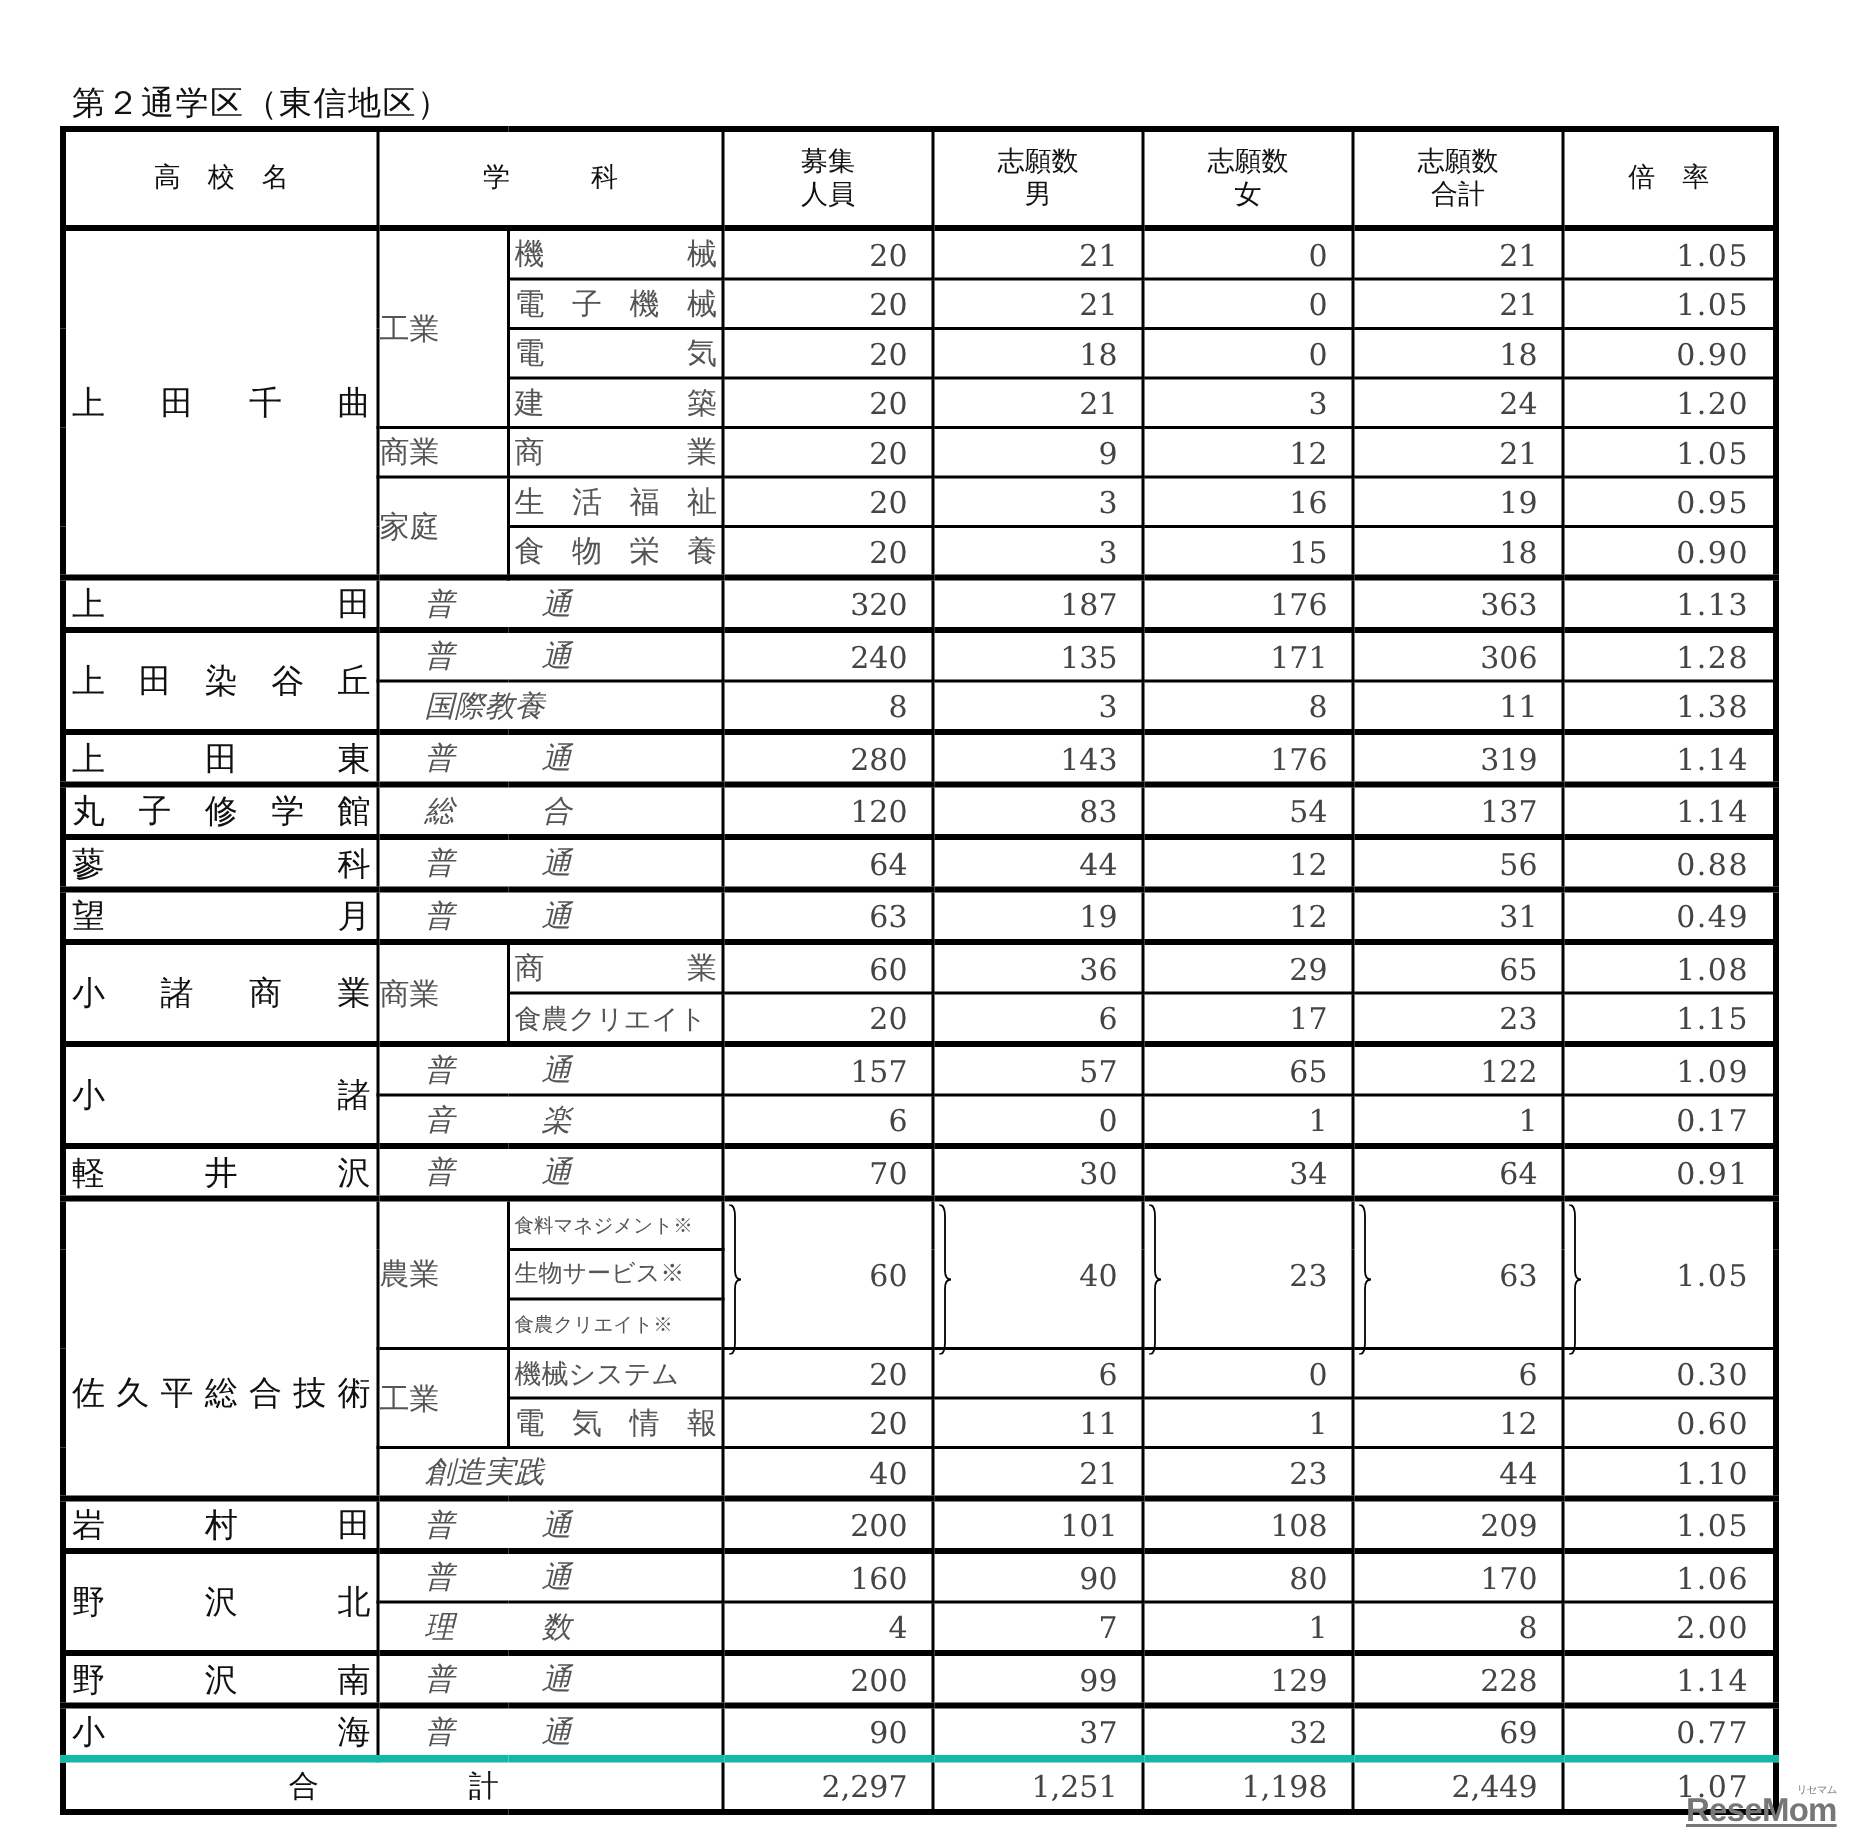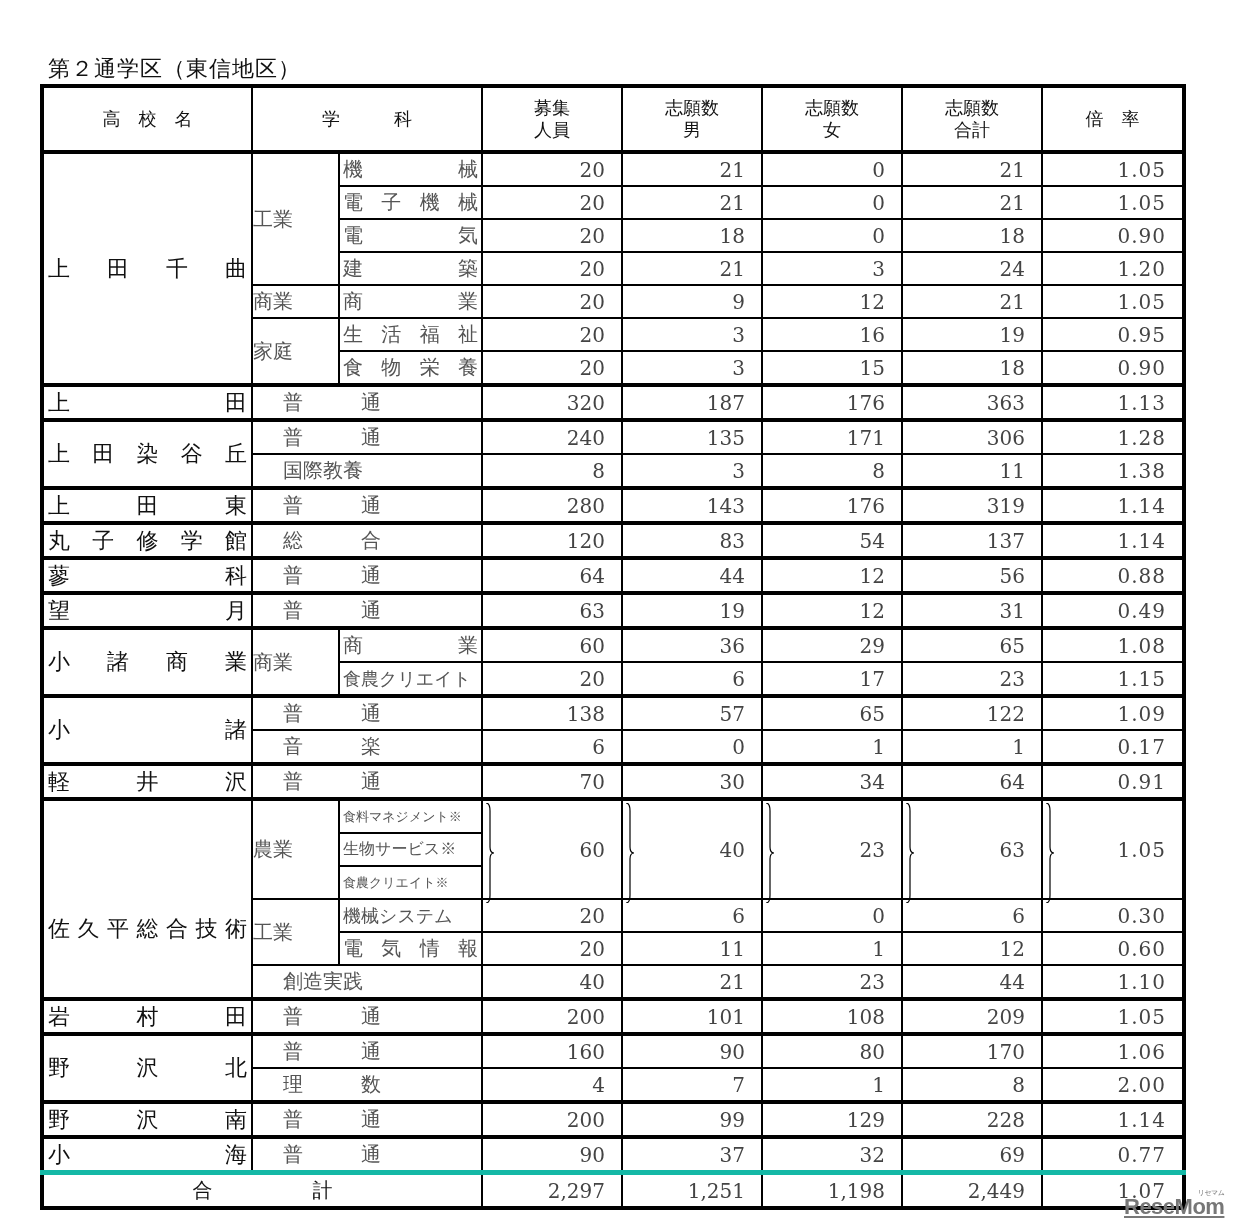--- a/index.html
+++ b/index.html
@@ -15,21 +15,21 @@
        font-size:18px !important; line-height:22px; text-align:center; }
   tr.hdr th { border-bottom:4px solid #000; }
   .school { font-family:"DejaVu Sans", sans-serif !important; color:#111 !important; font-size:22px !important;
             padding:0 4px !important; }
   .school .spread { display:flex; justify-content:space-between; width:100%; }
   .cat { text-align:left; color:#555 !important; }
   .subj { padding:0 3px !important; color:#555 !important; }
   .subj .spread { display:flex; justify-content:space-between; }
   .subj.small { font-size:13px !important; }
   .subj.mid { font-size:18px !important; }
-  .subj2 { padding-left:30px !important; color:#555 !important; }
+  .subj2 { padding-left:30px !important; color:#555 !important;font-style:italic; }
   .subj2 .w { display:inline-block; width:78px; }
   .num { text-align:right; padding-right:16px !important; }
   .rate { text-align:right; padding-right:16px !important; letter-spacing:1px; }
   tr.thick-top td { border-top:4px solid #000; }
   tr.total td { border-top:5px solid #14b8a6; }
   .total-label { font-family:"DejaVu Sans", sans-serif !important; color:#111 !important; text-align:center; }
   .total-label span { display:inline-block; margin:0 50px; }
   .brace-cell { position:relative; }
   .brace { position:absolute; left:2px; top:2px; bottom:2px; width:10px; }
   .logo { position:absolute; left:1124px; top:1194px; font-family:"Liberation Sans", sans-serif;
@@ -306,21 +306,21 @@
   </tr>
 
   <tr class="thick-top">
     <td rowspan="2" class="school">
           <div class="spread">
             <span>小</span>
             <span>諸</span>
           </div>
         </td>
     <td colspan="2" class="subj2"><span><span class="w">普</span><span class="w">通</span></span></td>
-    <td class="num">138</td>
+    <td class="num">157</td>
     <td class="num">57</td>
     <td class="num">65</td>
     <td class="num">122</td>
     <td class="rate">1.09</td>
   </tr>
   <tr>
     <td colspan="2" class="subj2"><span><span class="w">音</span><span class="w">楽</span></span></td>
     <td class="num">6</td>
     <td class="num">0</td>
     <td class="num">1</td>

